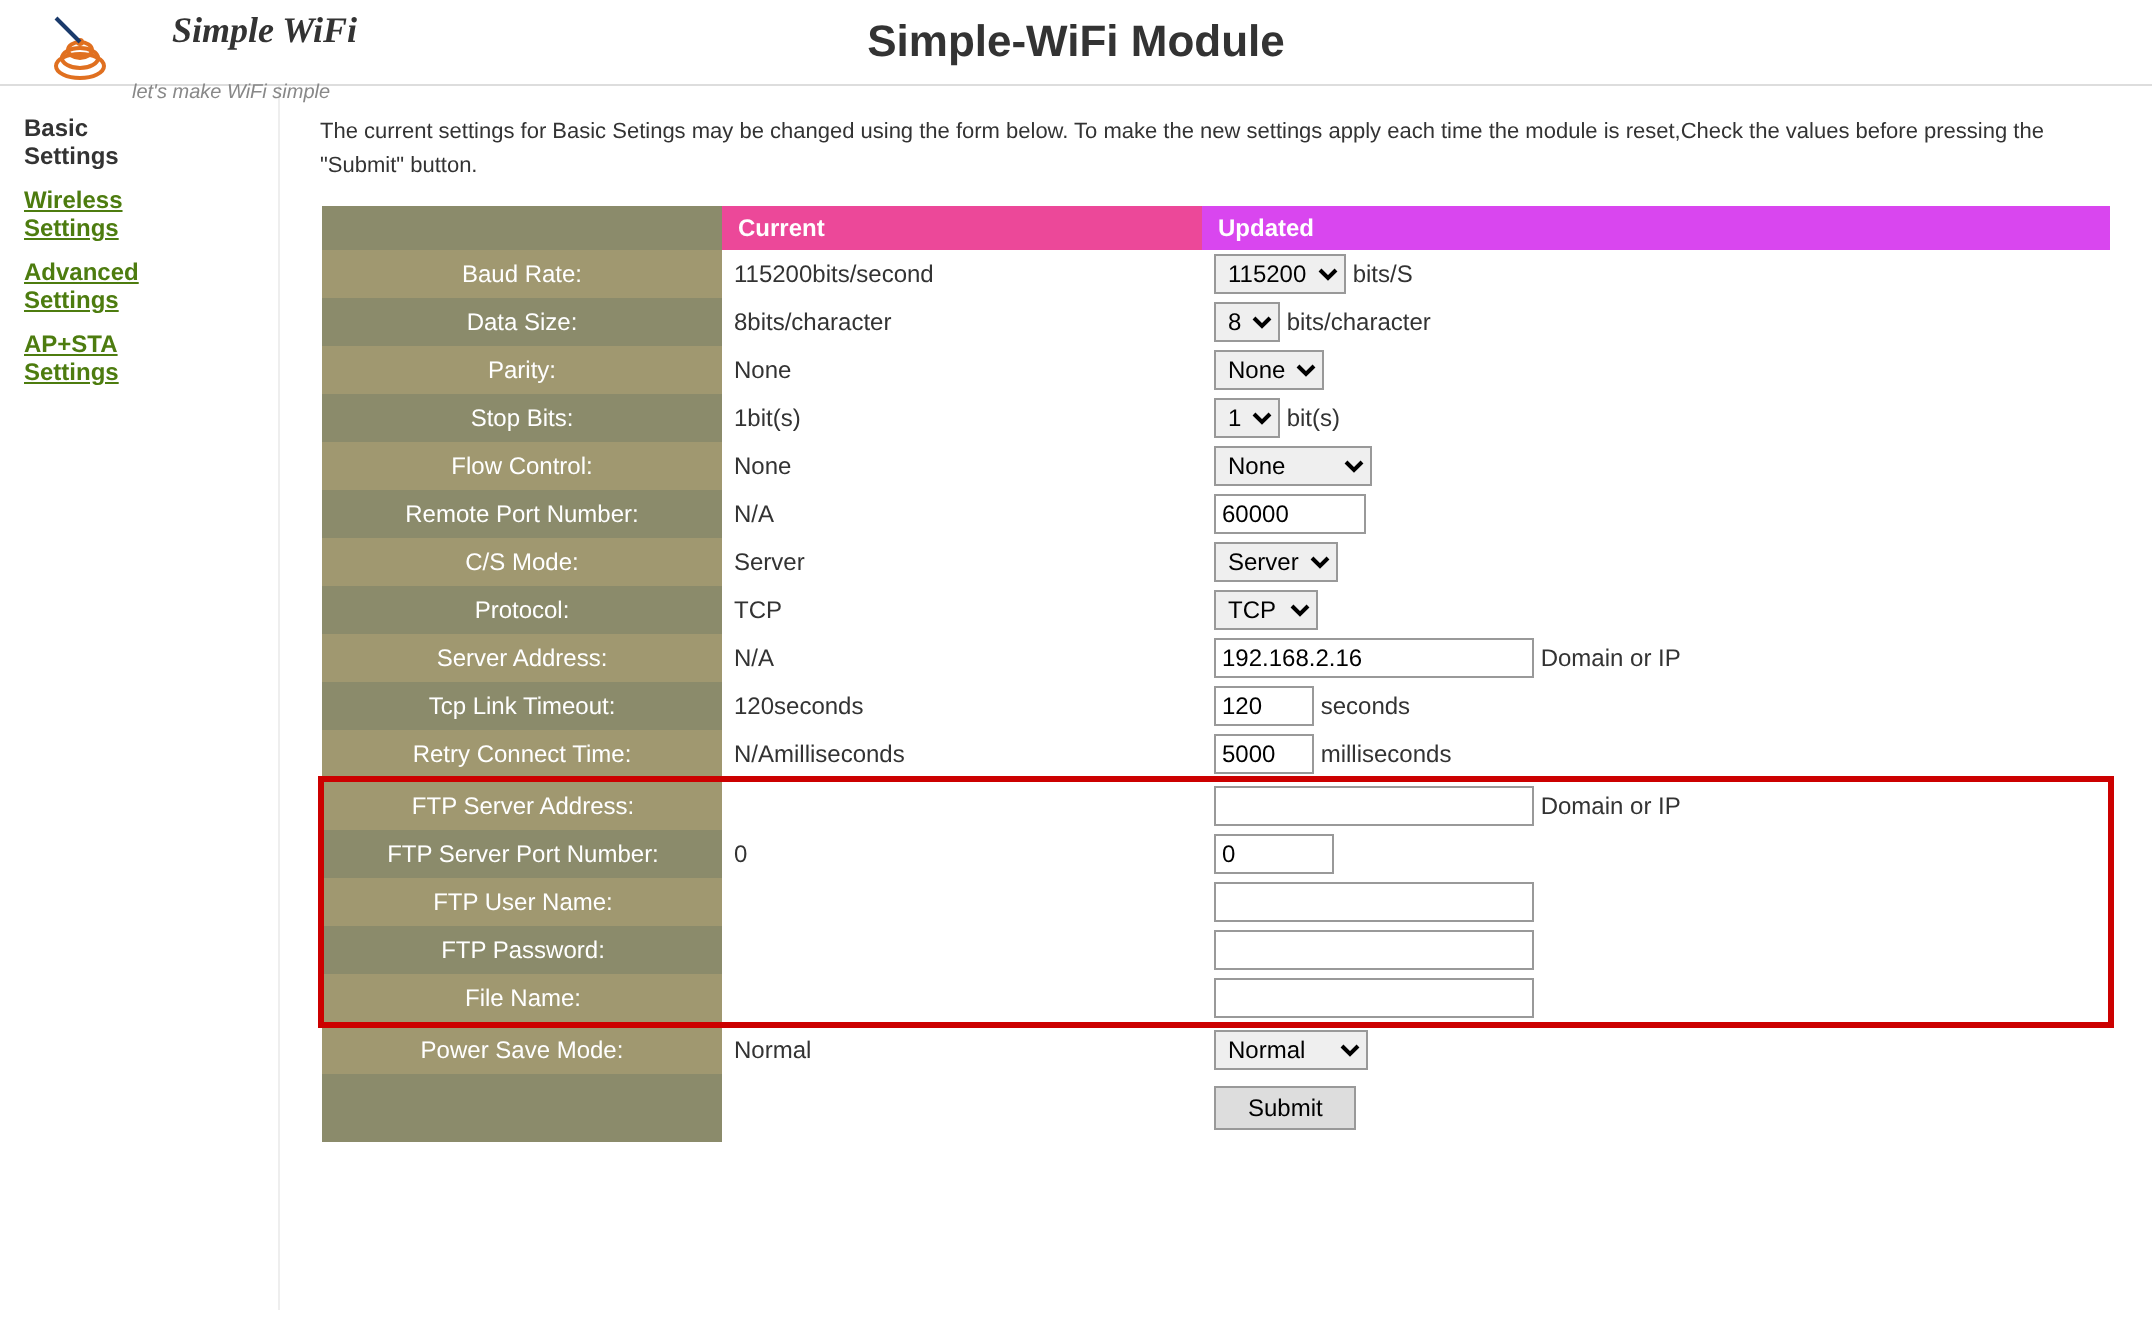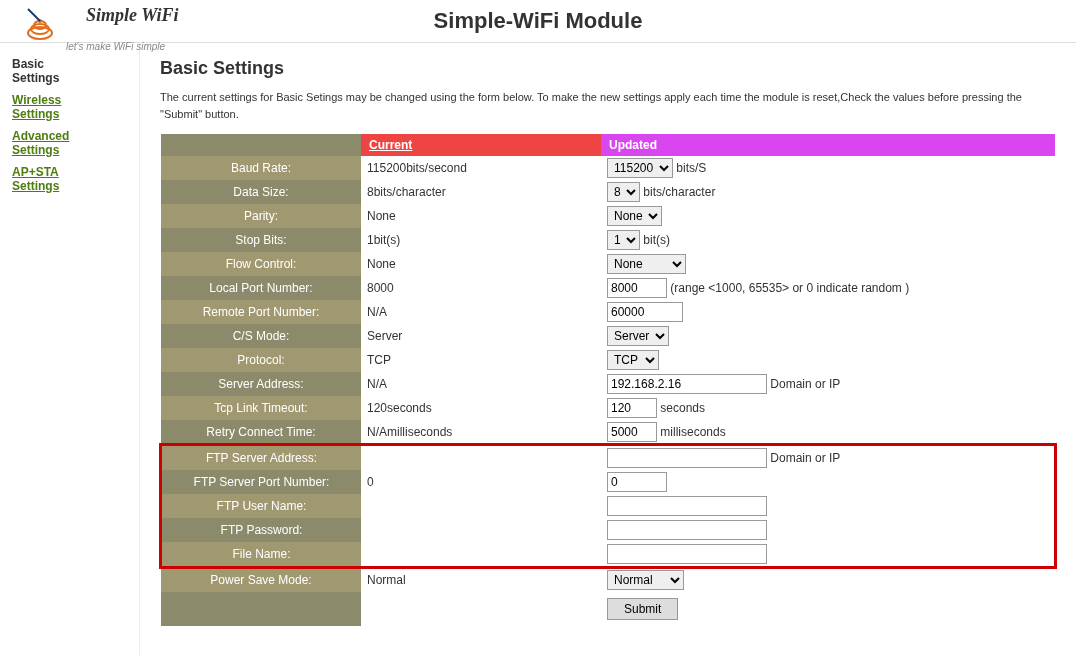--- a/index.html
+++ b/index.html
@@ -57,21 +57,21 @@
       padding: 3px 16px;
       font-size: 12px;
       cursor: pointer;
     }
 
     
     .row-odd .label-cell { background: #b5b08a; color: #fff; }
     .row-even .label-cell { background: #9a9472; color: #fff; }
 
     .header-row th:first-child { background: #8b8b6b; width: 200px; }
-    .header-row th.current-h { background: #ef4444; width: 240px; text-decoration: underline; }
+    .header-row th.current-h { background: #ec4899; width: 240px; }
     .header-row th.updated-h { background: #d946ef; }
   </style>
 </head>
 <body>
 
 <div class="header">
   <div class="logo-area">
 
     <svg class="logo-icon" viewBox="0 0 40 40">
       <ellipse cx="20" cy="32" rx="12" ry="6" fill="none" stroke="#e07020" stroke-width="2"></ellipse>
@@ -91,21 +91,20 @@
 <div class="container">
 
   <div class="sidebar">
     <a class="sidebar-item active">Basic<br>Settings</a>
     <a class="sidebar-item orange">Wireless<br>Settings</a>
     <a class="sidebar-item orange">Advanced<br>Settings</a>
     <a class="sidebar-item orange">AP+STA<br>Settings</a>
   </div>
 
   <div class="main">
-    <h2 class="section-title">Basic Settings</h2>
     <p class="description">The current settings for Basic Setings may be changed using the form below. To make the new settings apply each time the module is reset,Check the values before pressing the "Submit" button.</p>
 
     <table class="settings-table">
       <thead>
         <tr class="header-row">
           <th class=""></th>
           <th class="current-h">Current</th>
           <th class="updated-h">Updated</th>
         </tr>
       </thead>
@@ -147,28 +146,20 @@
         </tr>
 
         <tr class="row-odd">
           <td class="label-cell">Flow Control:</td>
           <td class="current-cell">None</td>
           <td class="updated-cell">
             <select><option>None</option><option>Hardware</option><option>Software</option></select>
           </td>
         </tr>
 
-        <tr class="row-even">
-          <td class="label-cell">Local Port Number:</td>
-          <td class="current-cell">8000</td>
-          <td class="updated-cell">
-            <input type="text" value="8000" style="width: 60px;">
-            <span> (range &lt;1000, 65535&gt; or 0 indicate random )</span>
-          </td>
-        </tr>
 
         <tr class="row-odd">
           <td class="label-cell">Remote Port Number:</td>
           <td class="current-cell">N/A</td>
           <td class="updated-cell">
             <input type="text" value="60000" style="width: 76px;">
           </td>
         </tr>
 
         <tr class="row-even">

